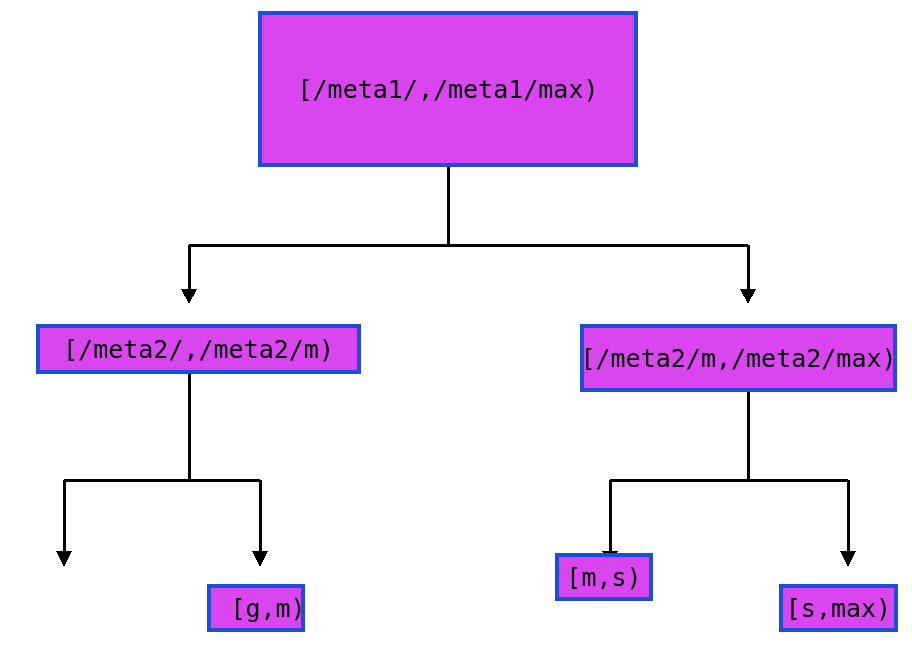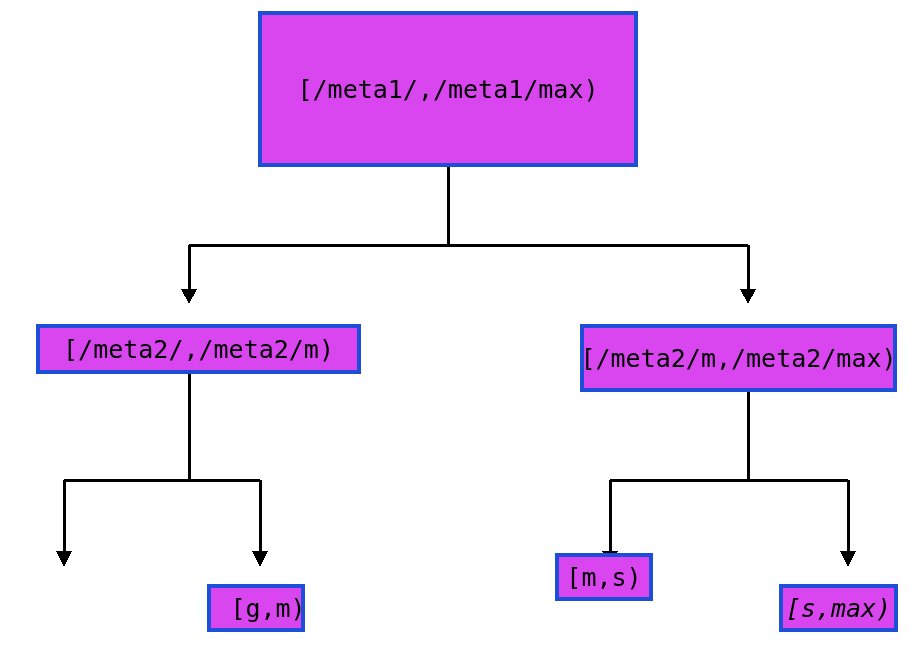--- a/index.html
+++ b/index.html
@@ -98,17 +98,17 @@
 
 
   <div class="node-box node-leaf" style="left:207px; top:584px; width:98px; height:48px;padding-left:24px;">
     <span class="node-label">[g,m)</span>
   </div>
 
   <div class="node-box node-leaf" style="left:555px; top:553px; width:98px; height:48px;">
     <span class="node-label">[m,s)</span>
   </div>
 
-  <div class="node-box node-leaf" style="left:779px; top:584px; width:119px; height:48px;font-style:italic;">
+  <div class="node-box node-leaf" style="left:779px; top:584px; width:119px; height:48px;">
     <span class="node-label">[s,max)</span>
   </div>
 
 </div>
 
 </body></html>

